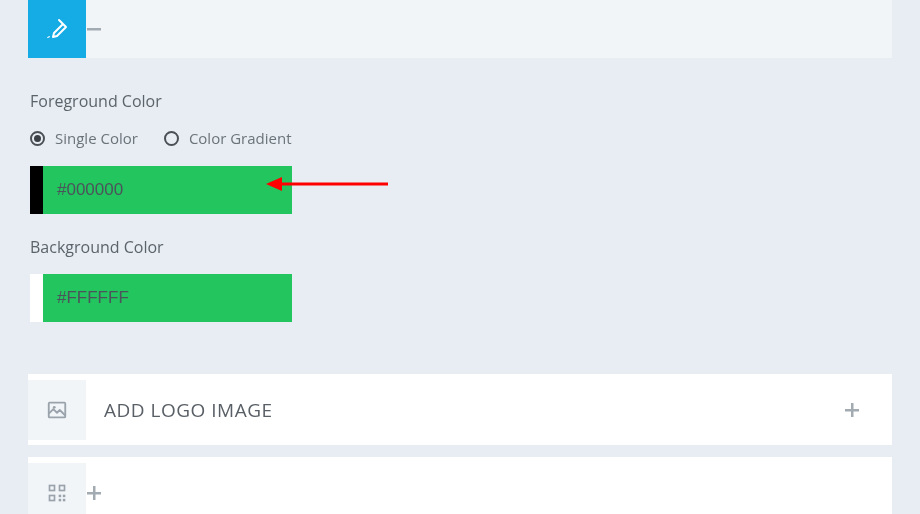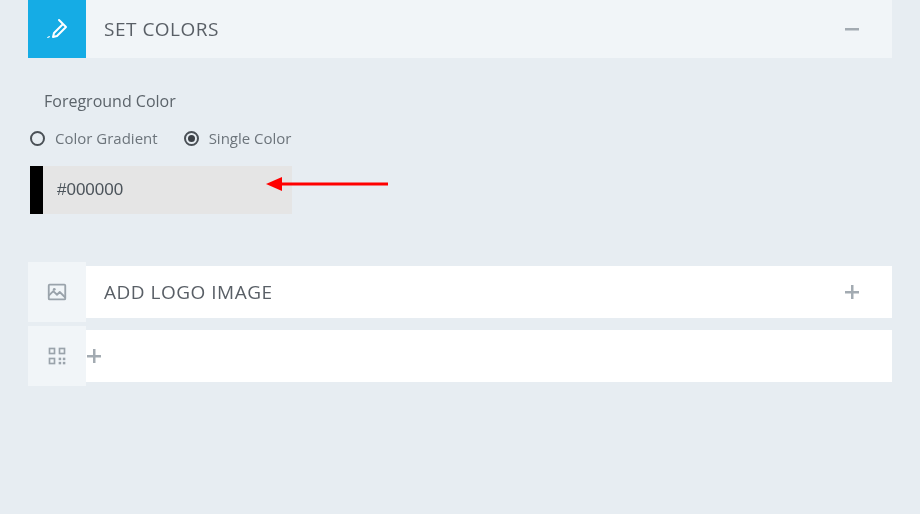--- a/index.html
+++ b/index.html
@@ -47,21 +47,21 @@
     color: #a3abb2;
     font-size: 20px;
     cursor: pointer;
   }
   svg { display: block; }
   .panel-body { padding: 10px 2px 30px 2px; }
   .field-label {
     font-size: 16px;
     color: #5c646b;
     font-weight: 500;
-    margin: 12px 0 16px 14px;
+    margin: 12px 0 16px 0;
   }
   .radio-row, .check-row {
     display: flex;
     align-items: center;
     gap: 26px;
     margin-bottom: 18px;
   }
   .radio-item, .check-item {
     display: flex;
     align-items: center;
@@ -102,27 +102,27 @@
   }
   .swatch.black { background: #000; }
   .swatch.white { background: #fff; }
   .color-input {
     flex: 1;
     border: none;
     outline: none;
     padding: 0 14px;
     font-size: 17px;
     color: #4c545b;
-    background: #e5e5e5;
+    background: #22c55e;
   }
   .bg-section { margin-top: 4px; }
   .closed-panel {
     display: flex;
     align-items: center;
-    height: 52px;
+    height: 71px;
     background: #fff;
     margin-bottom: 12px;
   }
   .closed-panel .panel-icon-grey {
     background: #f1f5f8;
     width: 58px;
     height: 60px;
   }
   .arrow {
     position: absolute;
@@ -132,49 +132,53 @@
 </head>
 <body>
 
 <div class="panel-header">
   <div class="panel-icon-blue">
     <svg width="24" height="24" viewBox="0 0 24 24" fill="none" stroke="#ffffff" stroke-width="2" stroke-linecap="round" stroke-linejoin="round">
       <path d="M14 3l7 7-9 9-4 1 1-4 9-9"></path>
       <path d="M5 19c-1.5 0-3 1-3 2 2 0 3-1 3-2z" fill="#ffffff" stroke="none"></path>
     </svg>
   </div>
-  <div class="panel-title">SET COLORS</div>
   <div class="panel-toggle">
     <svg width="16" height="16" viewBox="0 0 16 16">
         <rect x="1" y="7" width="14" height="2.5" fill="#a3abb2"></rect>
       </svg>
   </div>
 </div>
 
 <div class="panel-body">
 
   <div class="field-label">Foreground Color</div>
 
   <div class="radio-row">
     <div class="radio-item">
+      <span class="radio checked"></span>
+      <span>Single Color</span>
+    </div>
+    <div class="radio-item">
       <span class="radio"></span>
       <span>Color Gradient</span>
     </div>
-    <div class="radio-item">
-      <span class="radio checked"></span>
-      <span>Single Color</span>
-    </div>
   </div>
 
   <div class="color-row" style="position:relative;">
     <div class="swatch black"></div>
     <input class="color-input" value="#000000" style="">
   </div>
 
-
+  <div class="field-label bg-section">Background Color</div>
+
+  <div class="color-row">
+    <div class="swatch white"></div>
+    <input class="color-input" value="#FFFFFF" style="">
+  </div>
 
 </div>
 
 <div class="closed-panel">
   <div class="panel-icon-grey">
     <svg width="22" height="22" viewBox="0 0 24 24" fill="none" stroke="#9aa3ab" stroke-width="2">
       <rect x="3" y="4" width="18" height="16" rx="1"></rect>
       <path d="M3 16l5-5 4 4 3-3 6 6" stroke-linejoin="round"></path>
       <circle cx="9" cy="9" r="1.5" fill="#9aa3ab" stroke="none"></circle>
     </svg>

